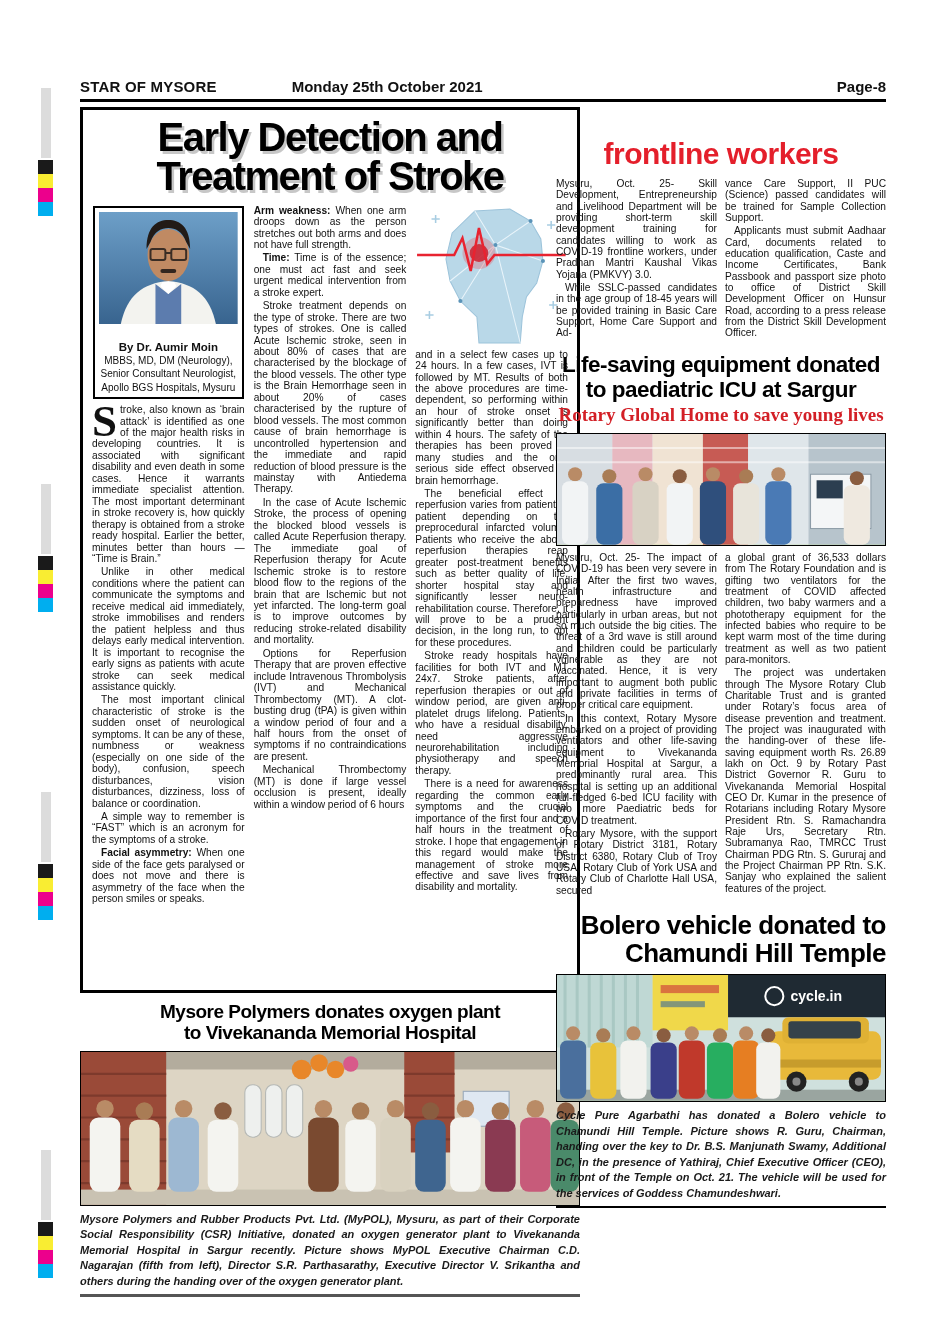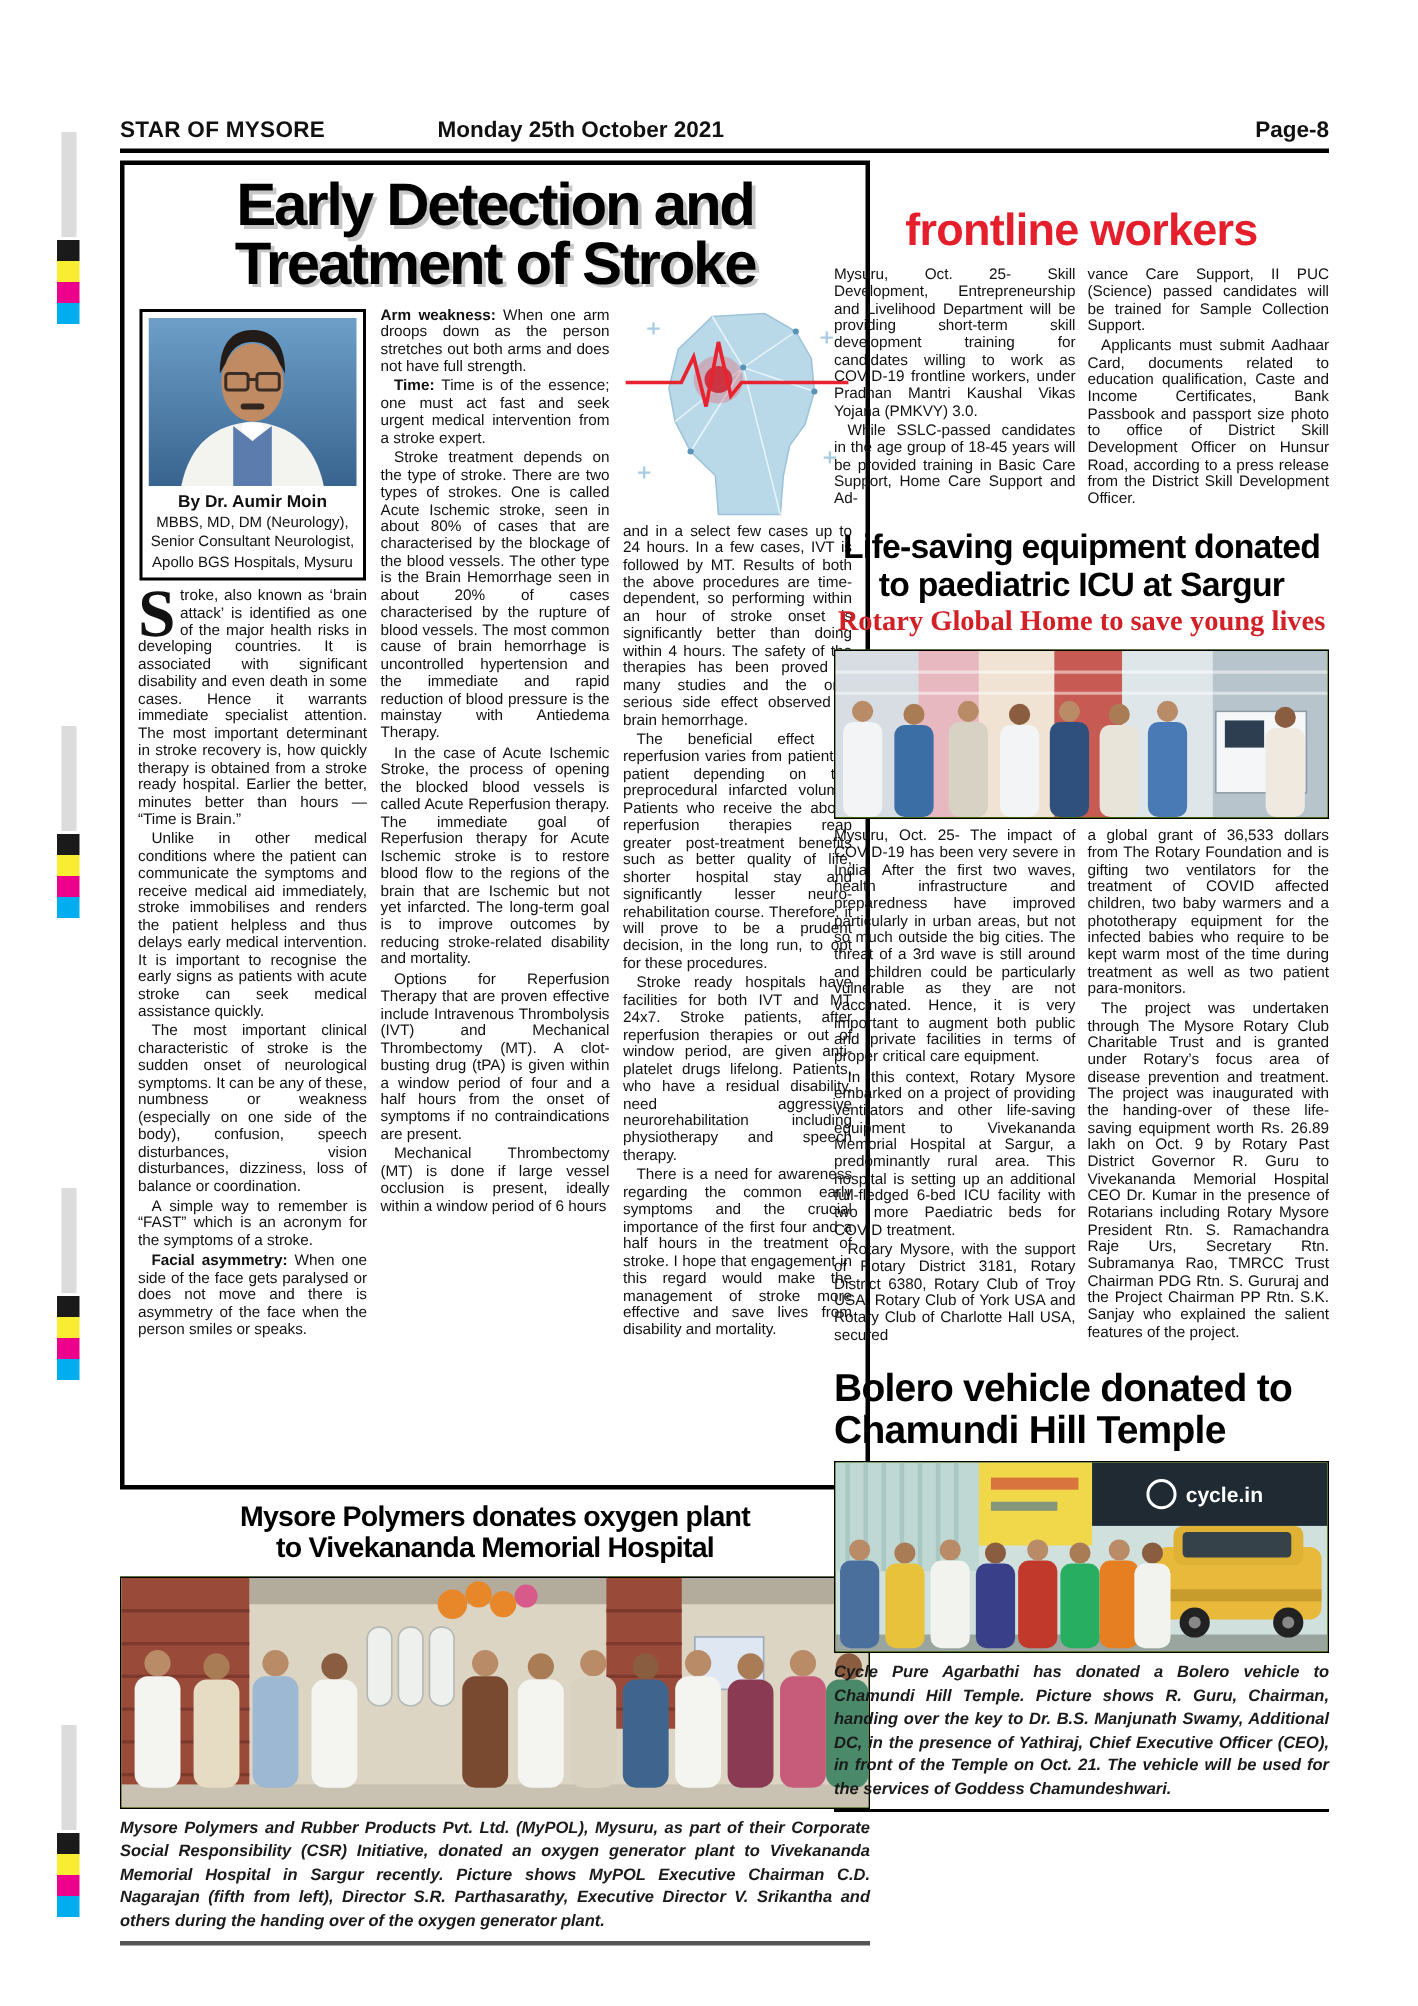--- a/index.html
+++ b/index.html
@@ -31,41 +31,41 @@
   .stroke-cols { display:flex; gap:9px; }
   .scol { flex:1; min-width:0; font-size:10.2px; line-height:11.45px; text-align:justify; color:#111; }
   .scol p, .rcol p { margin:0 0 2px; text-indent:9px; }
   p.ni { text-indent:0; }
   .lead { font-weight:700; }
   .dropcap { float:left; font-family:"Liberation Serif", serif; font-weight:700;
              font-size:45px; line-height:33px; padding:1px 3px 0 0; }
 
   .photo-card { border:2px solid #000; padding:4px 4px 3px; margin:1px 1px 5px; background:#fff; }
   .photo-card svg { display:block; width:100%; height:112px; }
-  .byline-name { font-weight:700; font-size:11.5px; text-align:center; margin-top:4px; line-height:14px; }
+  .byline-name { font-weight:700; font-size:11.5px; text-align:center; margin-top:16px; line-height:14px; }
   .byline-cred { font-size:10px; text-align:center; line-height:13.5px; }
 
   .brain-fig { margin:0 0 2px; }
   .brain-fig svg { display:block; width:100%; height:142px; }
 
   
   .covid-headline { color:#e41f2b; font-weight:700; font-size:30px; line-height:1.0;
                     letter-spacing:-0.5px; text-align:center; margin:2px 0 9px; }
   .two-cols { display:flex; gap:8px; }
   .rcol { flex:1; min-width:0; font-size:10.2px; line-height:11.35px; text-align:justify; color:#111; }
 
   .sargur-headline { font-weight:700; font-size:22.5px; line-height:1.12; letter-spacing:-0.5px;
                      text-align:center; margin:11px 0 2px; color:#000; }
   .sargur-sub { font-family:"Liberation Serif", serif; font-weight:700; font-size:19px;
                 color:#d31f26; text-align:center; margin:1px 0 7px; }
   .photo-wide { border:1px solid #000; margin:0 0 6px; background:#84cc16; }
   .photo-wide svg { display:block; width:100%; }
 
   .bolero-headline { font-weight:700; font-size:26px; line-height:1.08; letter-spacing:-0.5px;
-                     text-align:left; margin:13px 0 7px; color:#000; }
+                     text-align:right; margin:13px 0 7px; color:#000; }
   .mypol-headline  { font-weight:700; font-size:19px; line-height:1.1; letter-spacing:-0.5px;
                      text-align:center; margin:9px 0 7px; color:#000; }
 
   .caption { font-size:11px; font-weight:700; font-style:italic; line-height:15.5px;
              text-align:justify; color:#1a1a1a; padding-bottom:5px; }
   .caption.black-rule { border-bottom:2.5px solid #000; }
   .caption.gray-rule  { border-bottom:3px solid #555; }
 </style>
 </head>
 <body>

